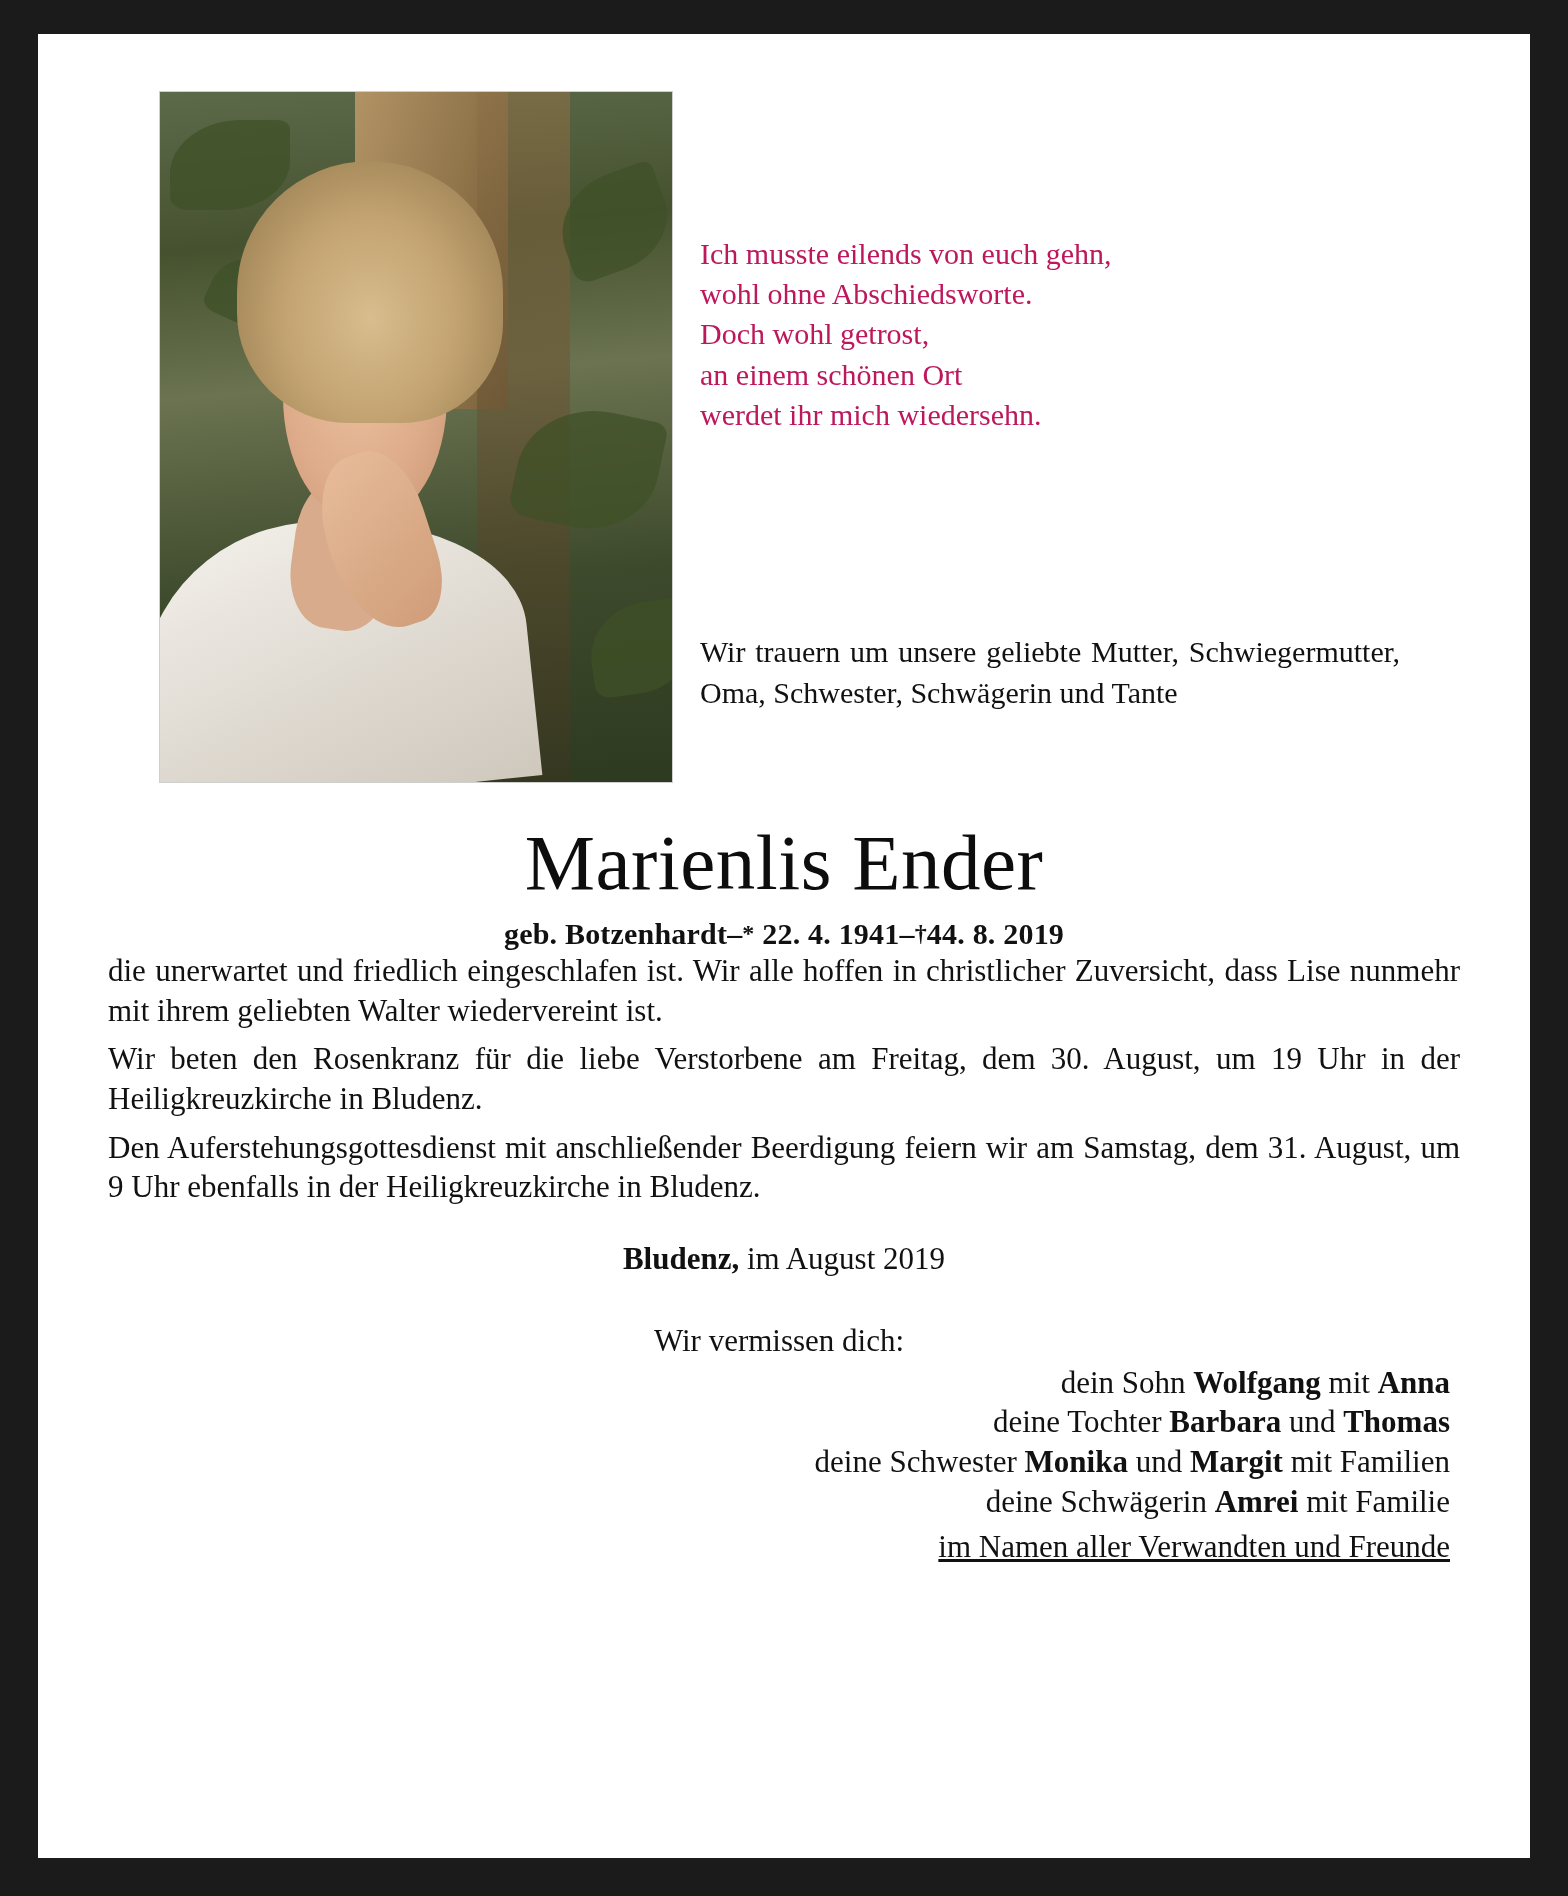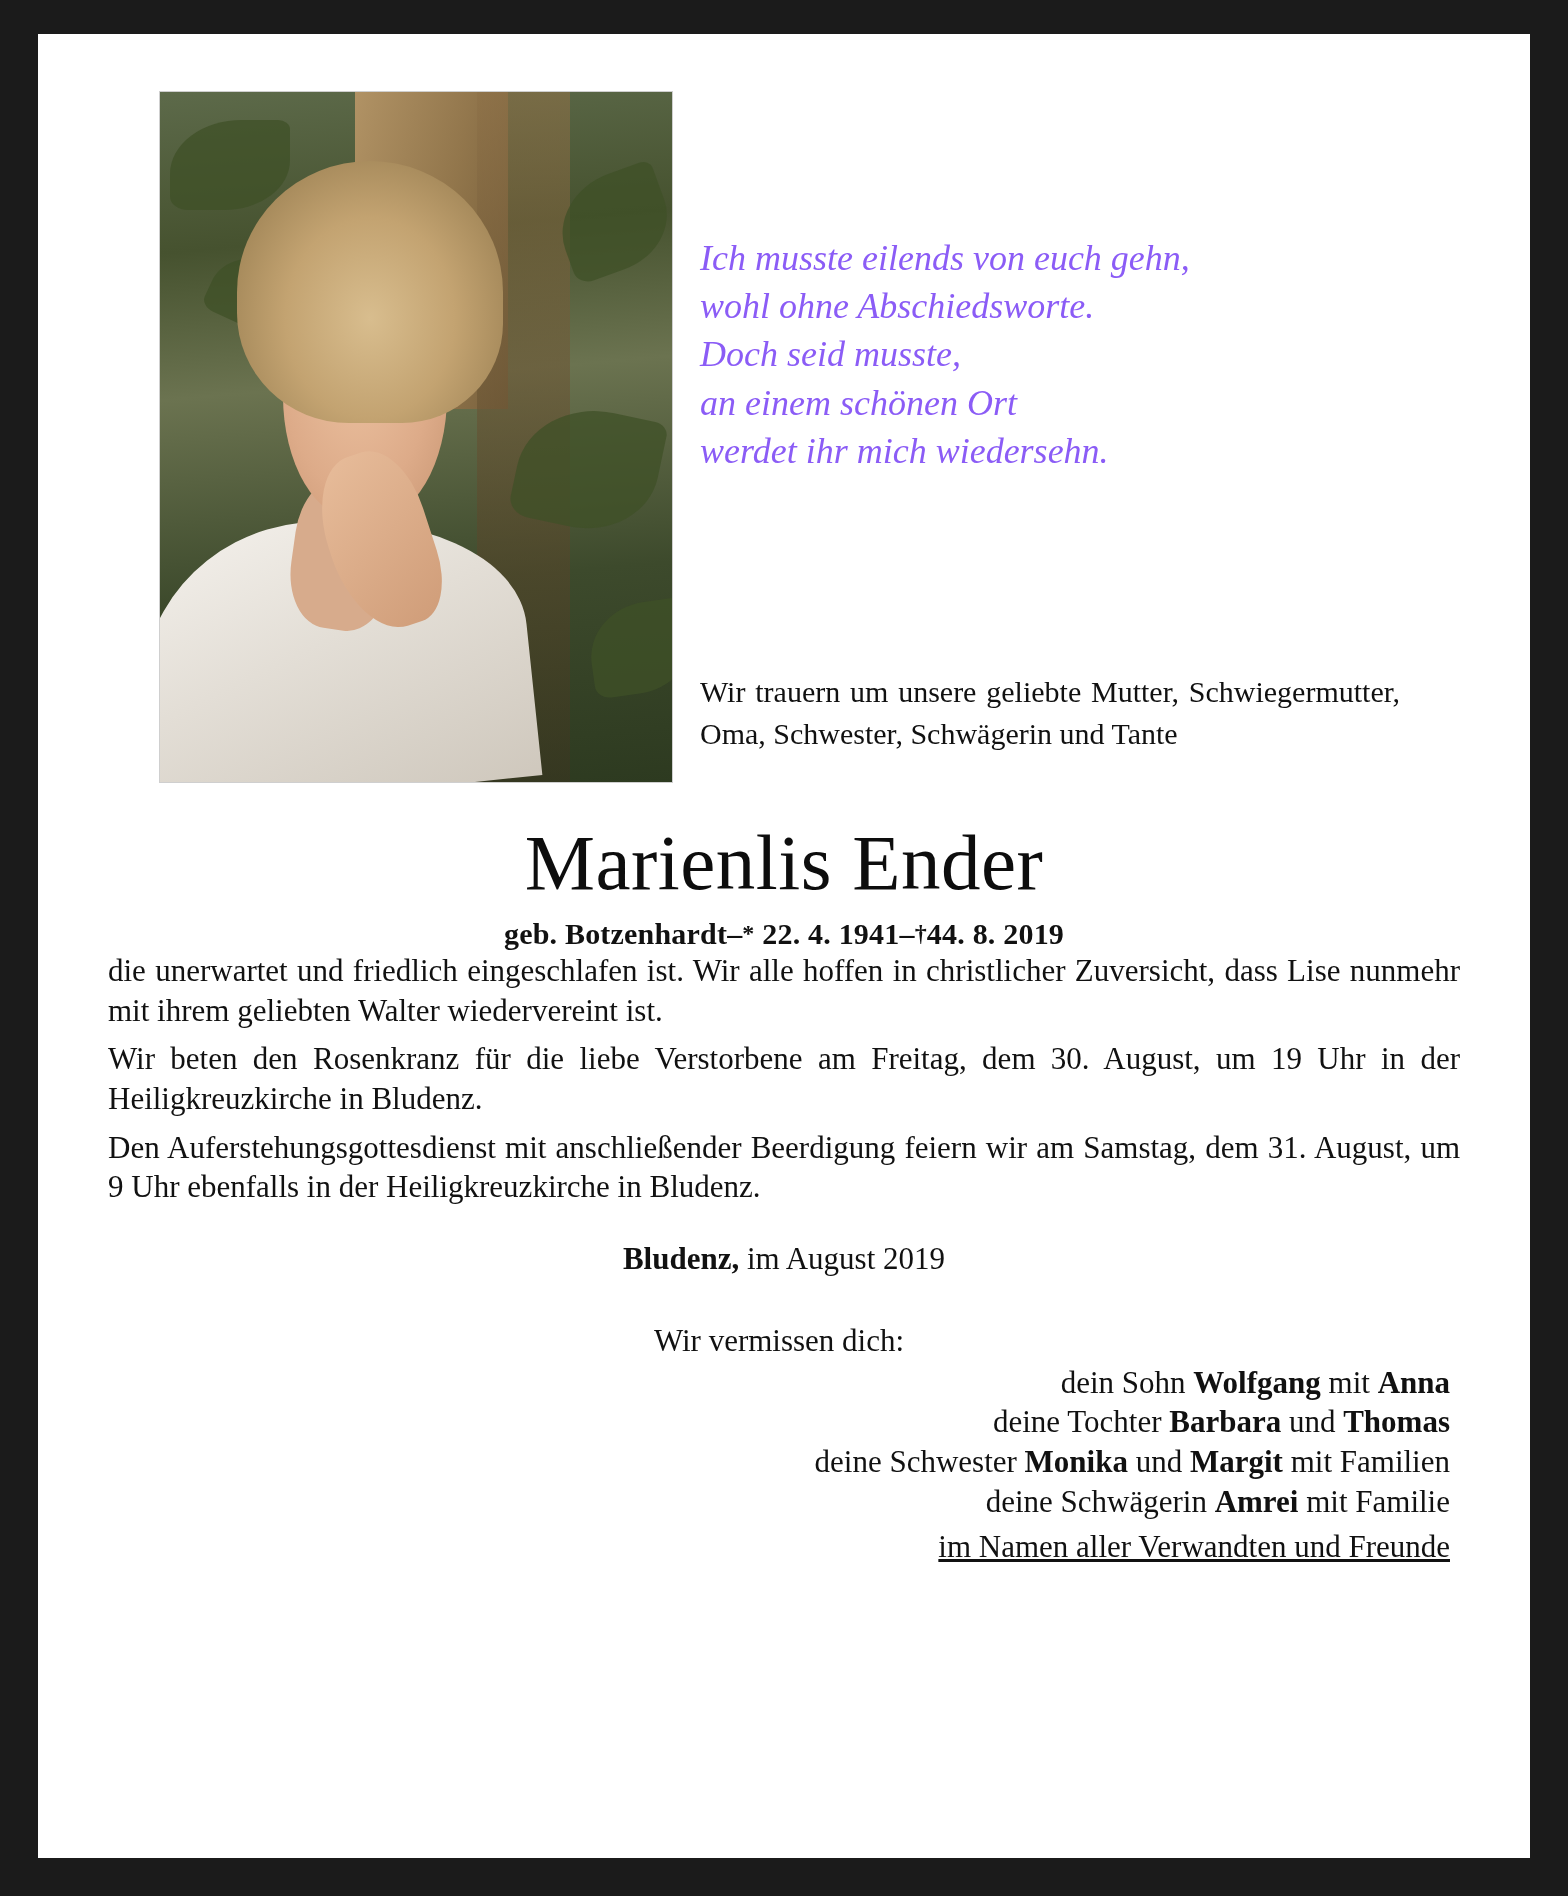--- a/index.html
+++ b/index.html
@@ -148,24 +148,23 @@
     transform: rotate(12deg);
   }
 
   .verse-col {
     flex: 1 1 auto;
     padding-left: 80px;
     padding-top: 142px;
     box-sizing: border-box;
   }
   .verse {
-    font-style: italic;
-    font-size: 36px;
+    font-size: 30px;
     line-height: 1.34;
-    color: #8b5cf6;
+    color: #be185d;
   }
   .mourn-intro {
     margin-top: 196px;
     font-size: 30px;
     line-height: 1.38;
     text-align: justify;
     text-align-last: left;
     max-width: 700px;
   }
 
@@ -246,21 +245,21 @@
           <div class="glasses"></div>
           <div class="hair"></div>
           <div class="hand"></div>
         </div>
       </div>
 
       <div class="verse-col">
         <div class="verse">
           <div>Ich musste eilends von euch gehn,</div>
           <div>wohl ohne Abschiedsworte.</div>
-          <div>Doch seid musste,</div>
+          <div>Doch wohl getrost,</div>
           <div>an einem schönen Ort</div>
           <div>werdet ihr mich wiedersehn.</div>
         </div>
         <div class="mourn-intro">Wir trauern um unsere geliebte Mutter, Schwiegermutter, Oma, Schwester, Schwägerin und Tante</div>
       </div>
 
     </div>
 
     <div class="name-block">
       <div class="deceased-name">Marienlis Ender</div>

